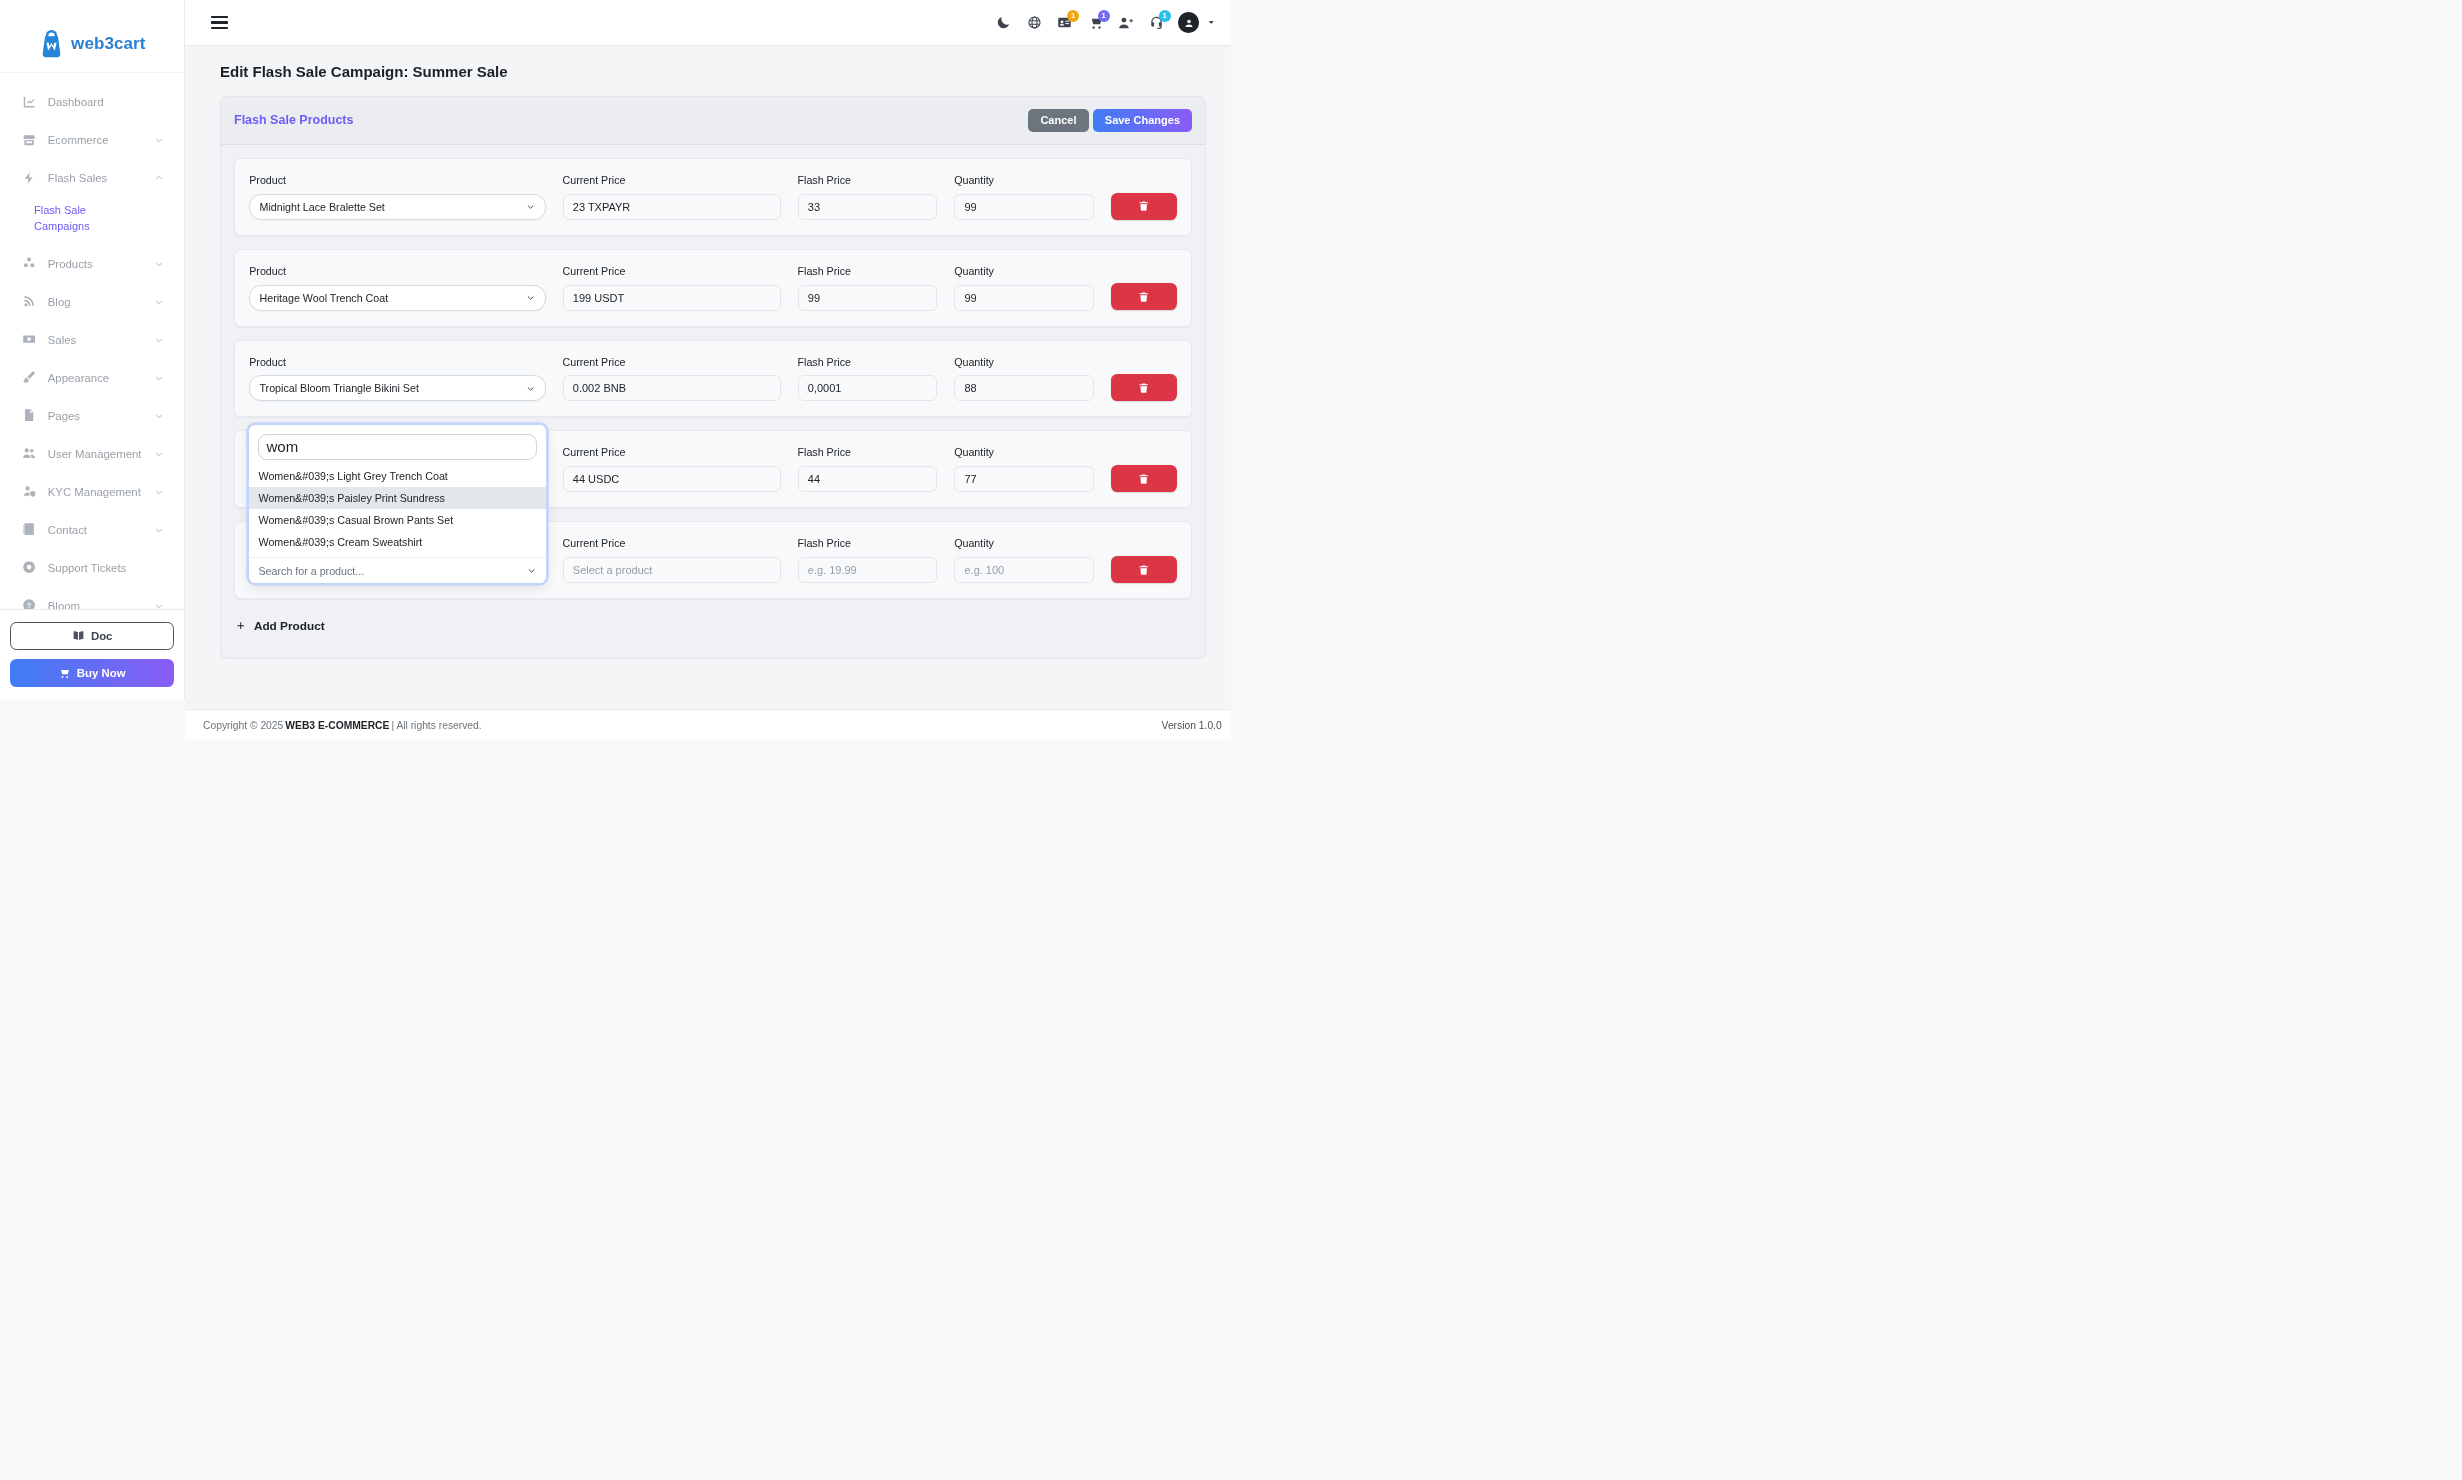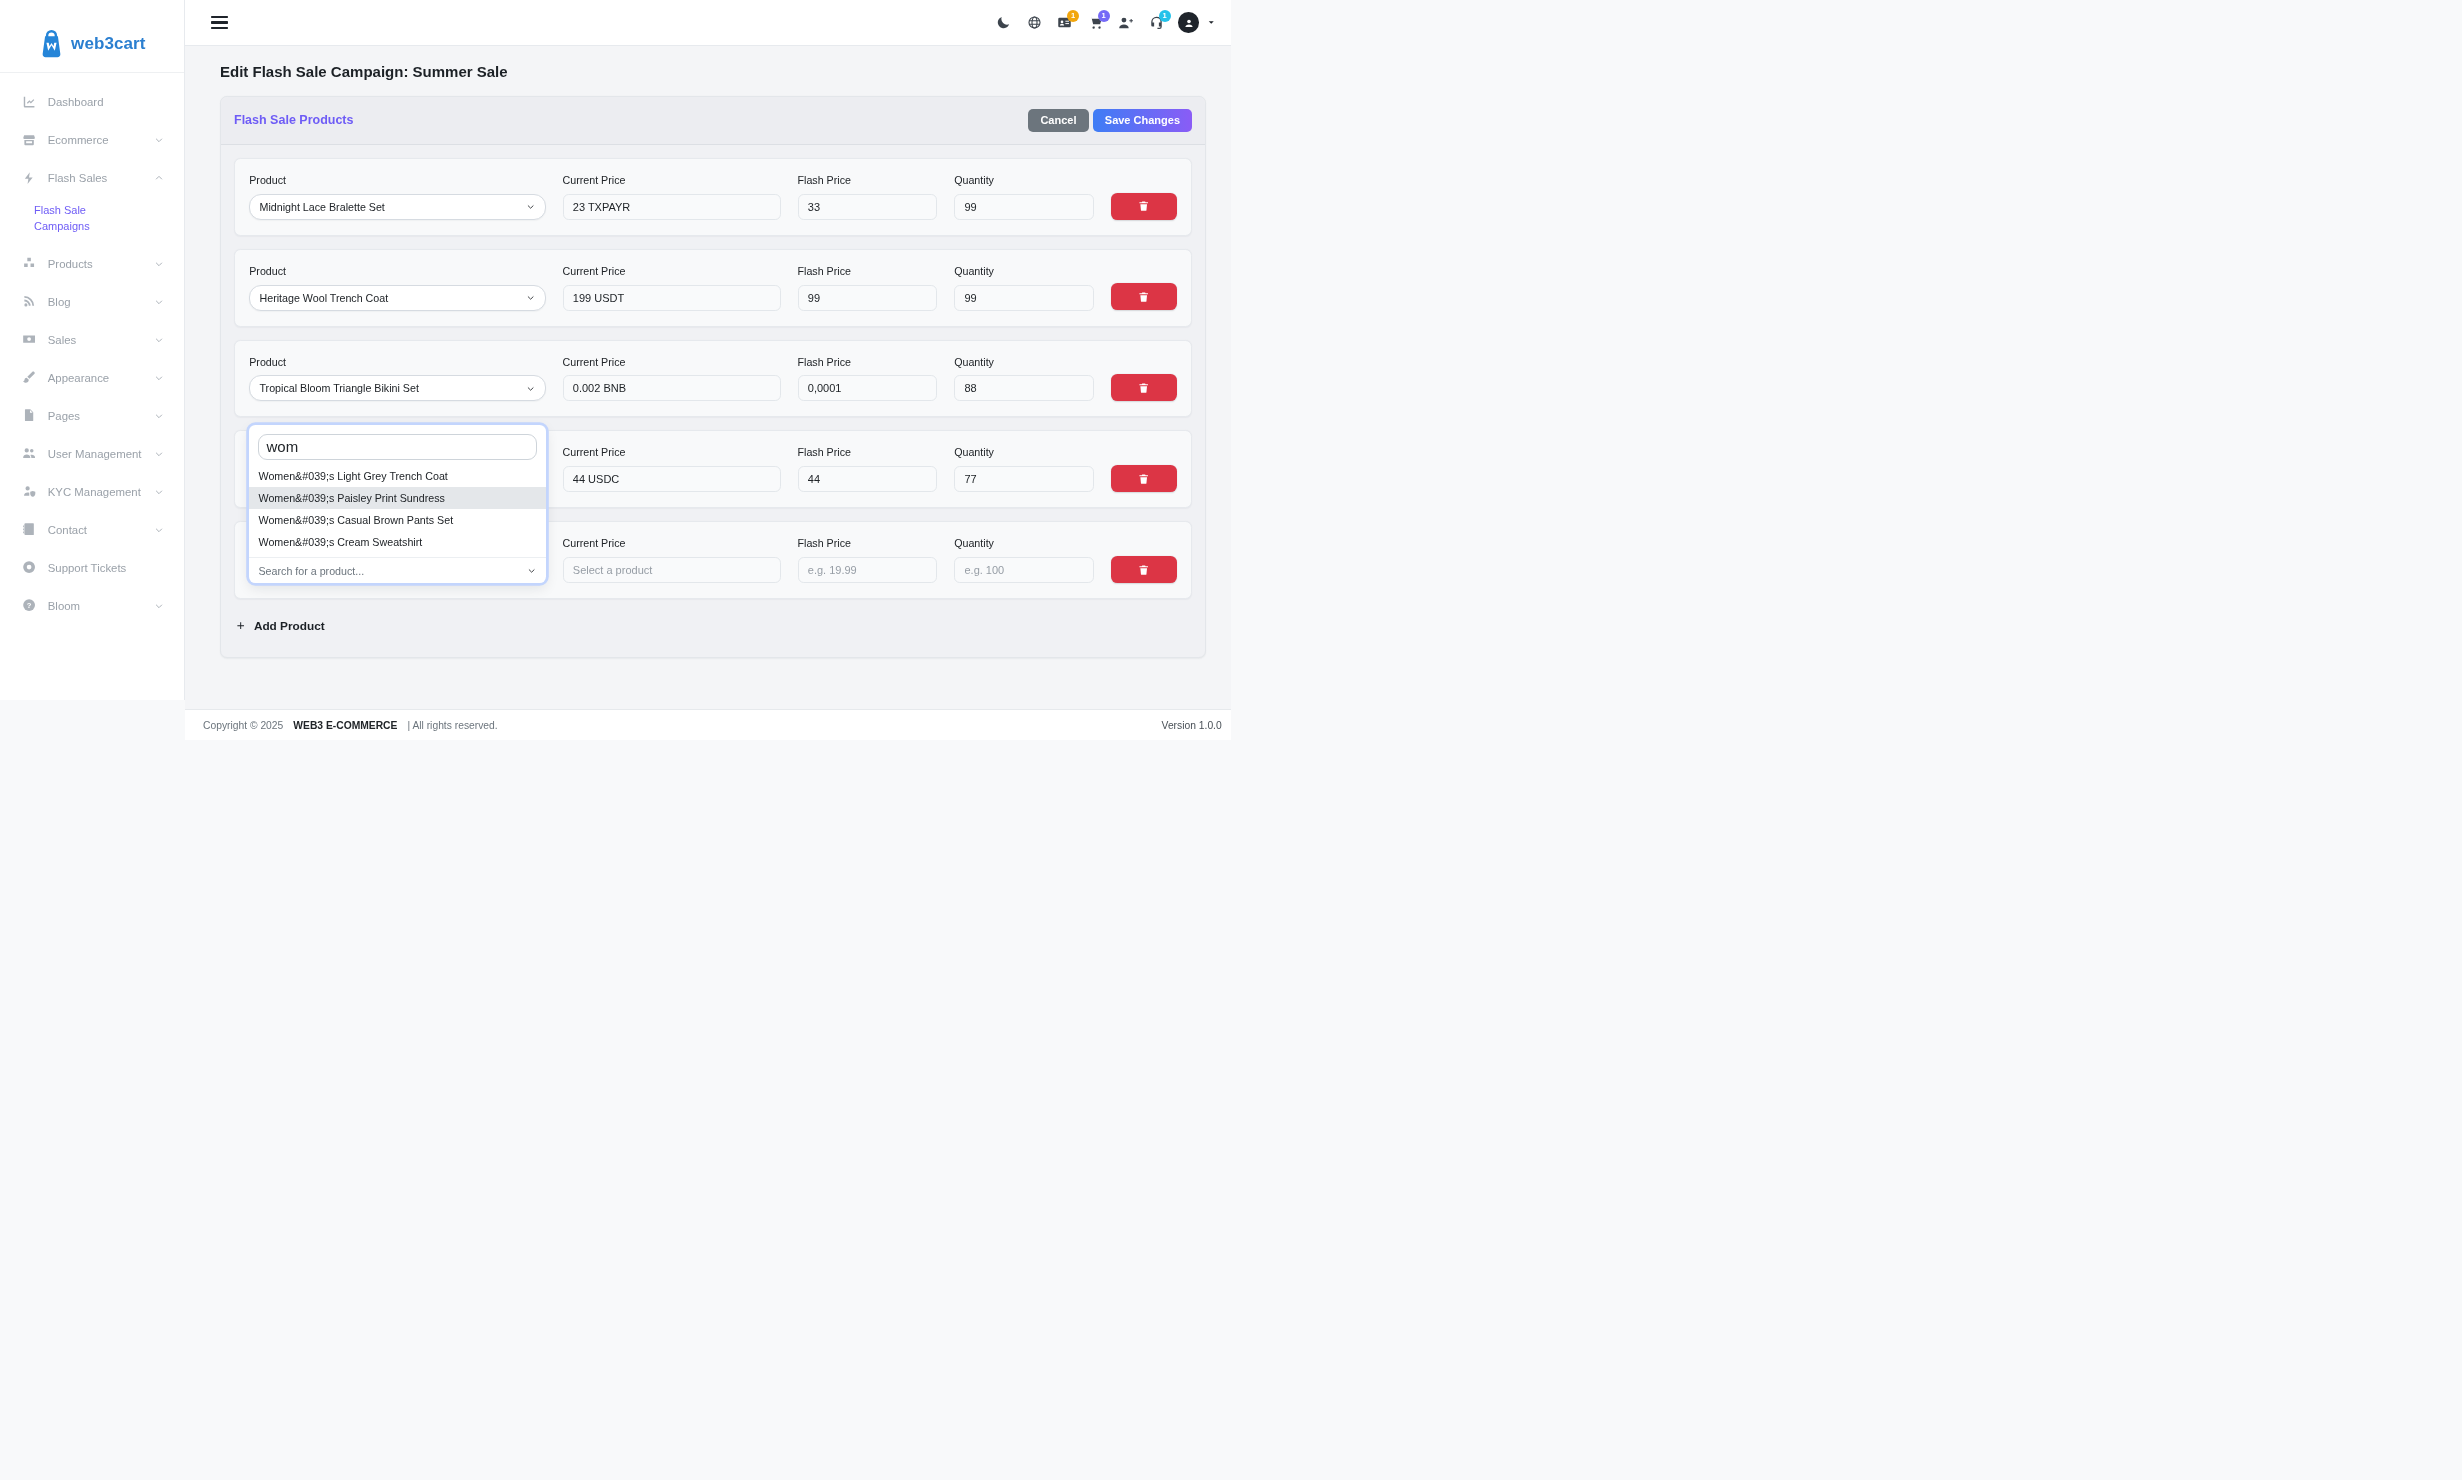--- a/index.html
+++ b/index.html
@@ -143,21 +143,21 @@
     display:flex; align-items:center; gap:7.1px; background:none; border:none; cursor:pointer;
     font-size:11.8px; font-weight:600; color:#1c2126; padding:7.1px 1.4px 14.2px 1.4px; font-family:inherit;
   }
   .add-product svg { width:11.4px; height:11.4px; fill:#1c2126; }
 
   
   .footer {
     height:31px; background:#fff; border-top:0.7px solid #e6e9ec;
     display:flex; align-items:center; padding:0 9.3px 0 18px; font-size:10.3px; color:#6c757d;
   }
-  .footer b { color:#212529; margin:0 10px; }
+  .footer b { color:#212529; margin:0 2px; }
   .footer .version { margin-left:auto; color:#495057; }
 </style>
 </head>
 <body>
 
 <div class="app">
 
   <aside class="sidebar">
     <div class="logo-area">
       <div class="logo">
@@ -313,20 +313,34 @@
               <text x="12" y="16.6" text-anchor="middle" font-size="13" font-weight="bold" fill="#fff">?</text>
             </svg>
           </span>
         <span class="ni-label">Bloom</span>
         <span class="chev"><svg viewBox="0 0 24 24">
               <path d="M5 9l7 7 7-7"></path>
             </svg></span>
       </div>
     </nav>
 
+    <div class="sidebar-bottom">
+      <button class="btn-doc">
+        <svg viewBox="0 0 24 24">
+            <path d="M3 4c3 0 5.6.5 8 2v14.5c-2.4-1.5-5-2-8-2V4zm18 0c-3 0-5.6.5-8 2v14.5c2.4-1.5 5-2 8-2V4z"></path>
+          </svg>
+        <span>Doc</span>
+      </button>
+      <button class="btn-buy">
+        <svg viewBox="0 0 24 24">
+            <path d="M2.3 3h3l.7 3H22l-2.7 8.6H8.2L5.4 3zM9 18.2a1.9 1.9 0 1 1 0 3.8 1.9 1.9 0 0 1 0-3.8zm9.4 0a1.9 1.9 0 1 1 0 3.8 1.9 1.9 0 0 1 0-3.8z"></path>
+          </svg>
+        <span>Buy Now</span>
+      </button>
+    </div>
   </aside>
 
   <div class="main">
 
     <header class="topbar">
       <div class="hamburger">
           <span></span>
           <span></span>
           <span></span>
         </div>

